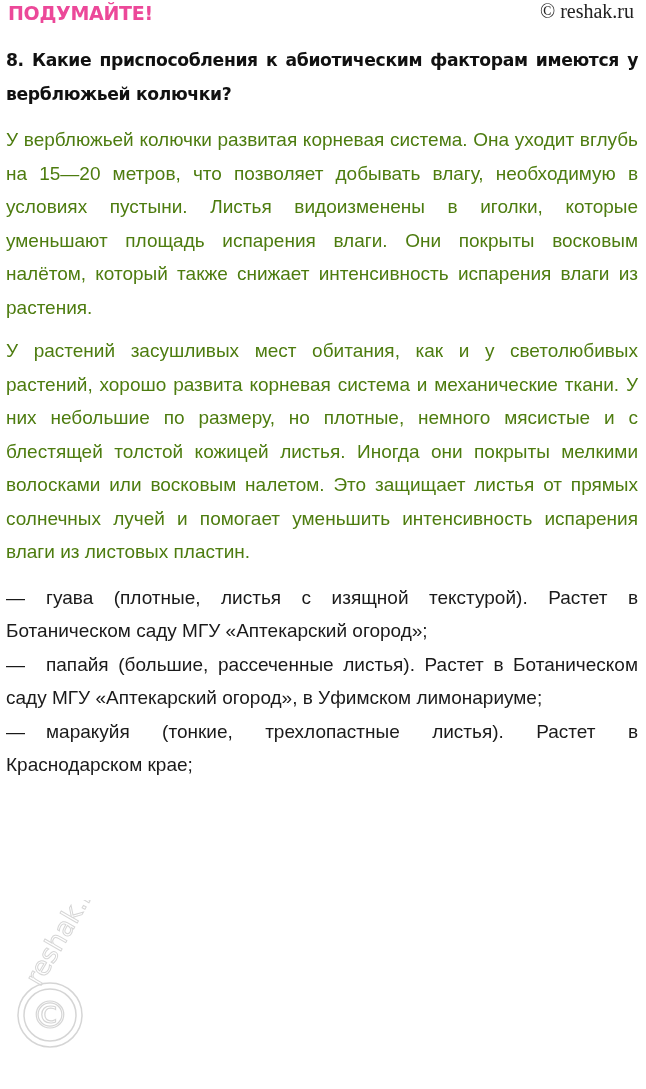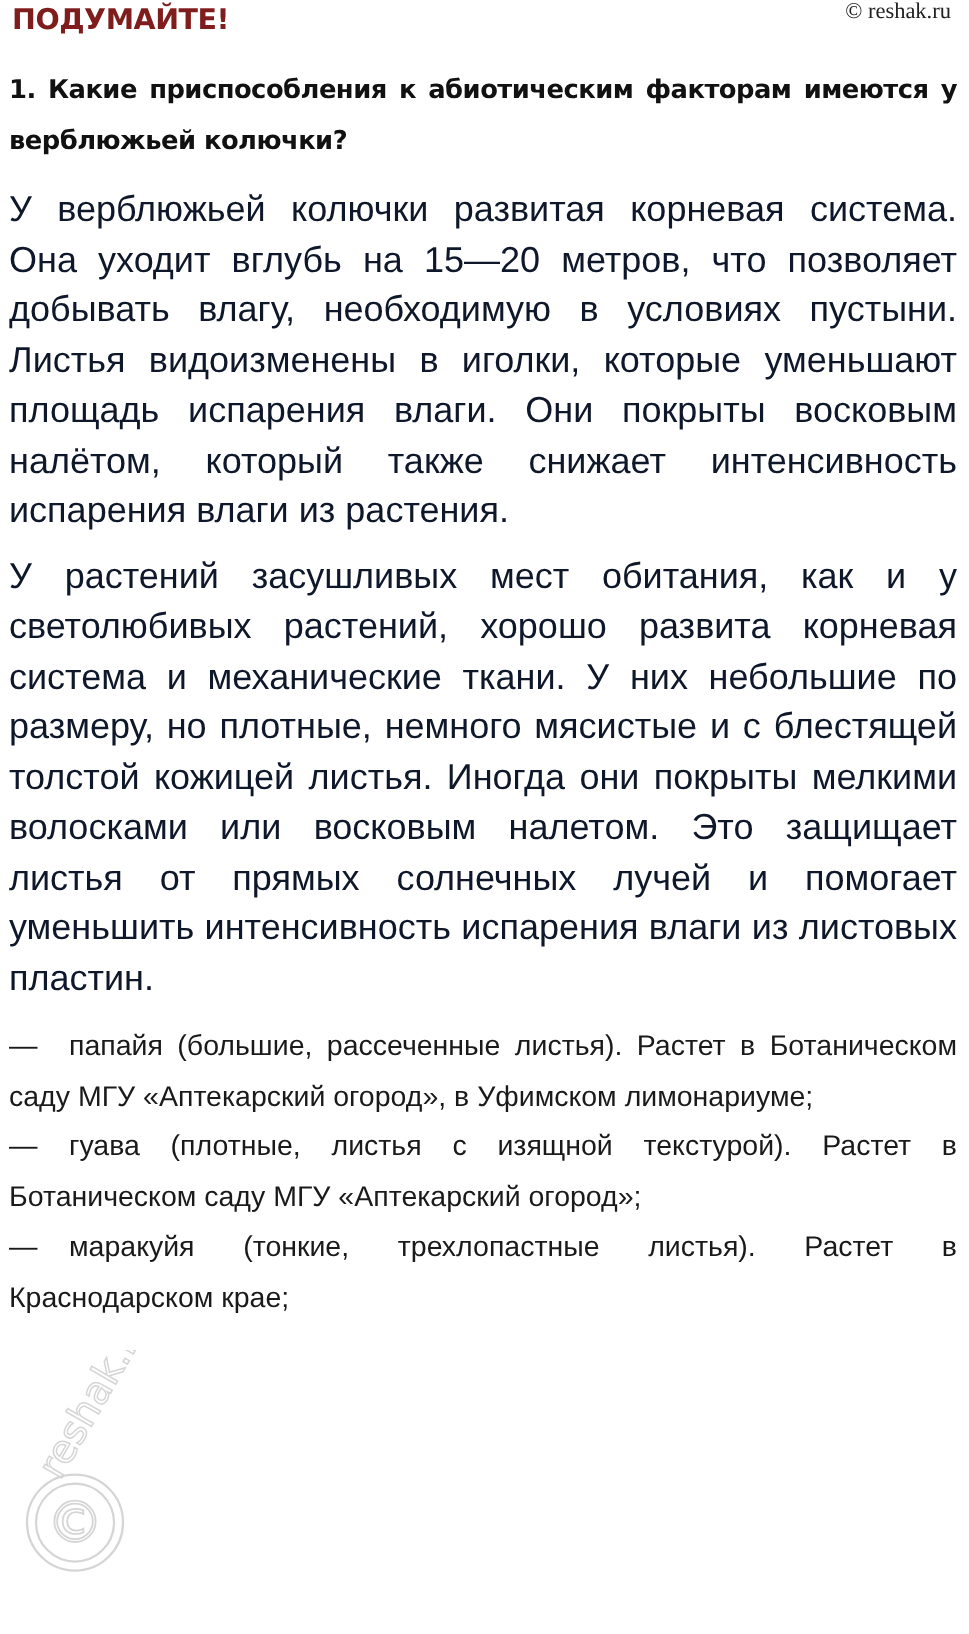--- a/index.html
+++ b/index.html
@@ -7,36 +7,36 @@
     width: 646px; height: 1089px; overflow: hidden; position: relative;
     font-family: "DejaVu Sans", sans-serif; color: #111111;
   }
   .page { position: relative; padding: 0 6px 0 4px; }
   .header-row {
     position: relative; height: 38px;
   }
   .page-heading {
     position: absolute; left: 4px; top: 2px;
     font-family: "DejaVu Sans", sans-serif; font-weight: bold;
-    font-size: 19px; letter-spacing: -0.3px; color: #7f1d1d;
+    font-size: 19px; letter-spacing: -0.3px; color: #ec4899;
   }
   .copyright {
     position: absolute; right: 6px; top: 0px;
-    font-family: "Liberation Serif", serif; font-size: 15px; color: #222;
+    font-family: "Liberation Serif", serif; font-size: 20px; color: #222;
   }
   .question {
     font-family: "DejaVu Sans", sans-serif; font-weight: bold;
     font-size: 17.2px; line-height: 34px; letter-spacing: -0.35px;
     margin: 0; padding: 0 2px;
     text-align: justify;
   }
   .answer {
-    font-family: "Liberation Sans", sans-serif; font-size: 24px;
+    font-family: "Liberation Sans", sans-serif; font-size: 19px;
     line-height: 33.5px; margin: 0; padding: 0 2px;
-    text-align: justify; text-align-last: left; color: #0f172a;
+    text-align: justify; text-align-last: left; color: #4d7c0f;
   }
   .q1 { margin-top: 5px; }
   .a1 { margin-top: 12px; }
   .q2 { margin-top: 6px; }
   .a2 { margin-top: 10px; }
   .q3 { margin-top: 8px; }
   .a3 { margin-top: 12px; }
   .list { margin: 12px 0 0 0; padding: 0 2px; list-style: none; }
   .list li {
     font-family: "Liberation Sans", sans-serif; font-size: 19px;
@@ -50,29 +50,29 @@
 </style>
 </head>
 <body>
 
 <div class="page">
   <div class="header-row">
     <div class="page-heading">ПОДУМАЙТЕ!</div>
     <div class="copyright">© reshak.ru</div>
   </div>
 
-  <p class="question q1">1. Какие приспособления к абиотическим факторам имеются у верблюжьей колючки?</p>
+  <p class="question q1">8. Какие приспособления к абиотическим факторам имеются у верблюжьей колючки?</p>
   <p class="answer a1">У верблюжьей колючки развитая корневая система. Она уходит вглубь на 15—20 метров, что позволяет добывать влагу, необходимую в условиях пустыни. Листья видоизменены в иголки, которые уменьшают площадь испарения влаги. Они покрыты восковым налётом, который также снижает интенсивность испарения влаги из растения.</p>
 
   <p class="answer a2">У растений засушливых мест обитания, как и у светолюбивых растений, хорошо развита корневая система и механические ткани. У них небольшие по размеру, но плотные, немного мясистые и с блестящей толстой кожицей листья. Иногда они покрыты мелкими волосками или восковым налетом. Это защищает листья от прямых солнечных лучей и помогает уменьшить интенсивность испарения влаги из листовых пластин.</p>
 
 
   <ul class="list">
+    <li><span class="dash">—</span><span>гуава (плотные, листья с изящной текстурой). Растет в Ботаническом саду МГУ «Аптекарский огород»;</span></li>
     <li><span class="dash">—</span><span>папайя (большие, рассеченные листья). Растет в Ботаническом саду МГУ «Аптекарский огород», в Уфимском лимонариуме;</span></li>
-    <li><span class="dash">—</span><span>гуава (плотные, листья с изящной текстурой). Растет в Ботаническом саду МГУ «Аптекарский огород»;</span></li>
     <li><span class="dash">—</span><span>маракуйя (тонкие, трехлопастные листья). Растет в Краснодарском крае;</span></li>
 
   </ul>
 </div>
 
 <svg class="watermark" viewBox="0 0 120 180">
   <g fill="none" stroke="#888" stroke-width="1.5">
     <circle cx="40" cy="115" r="32"></circle>
     <circle cx="40" cy="115" r="26"></circle>
   </g>

